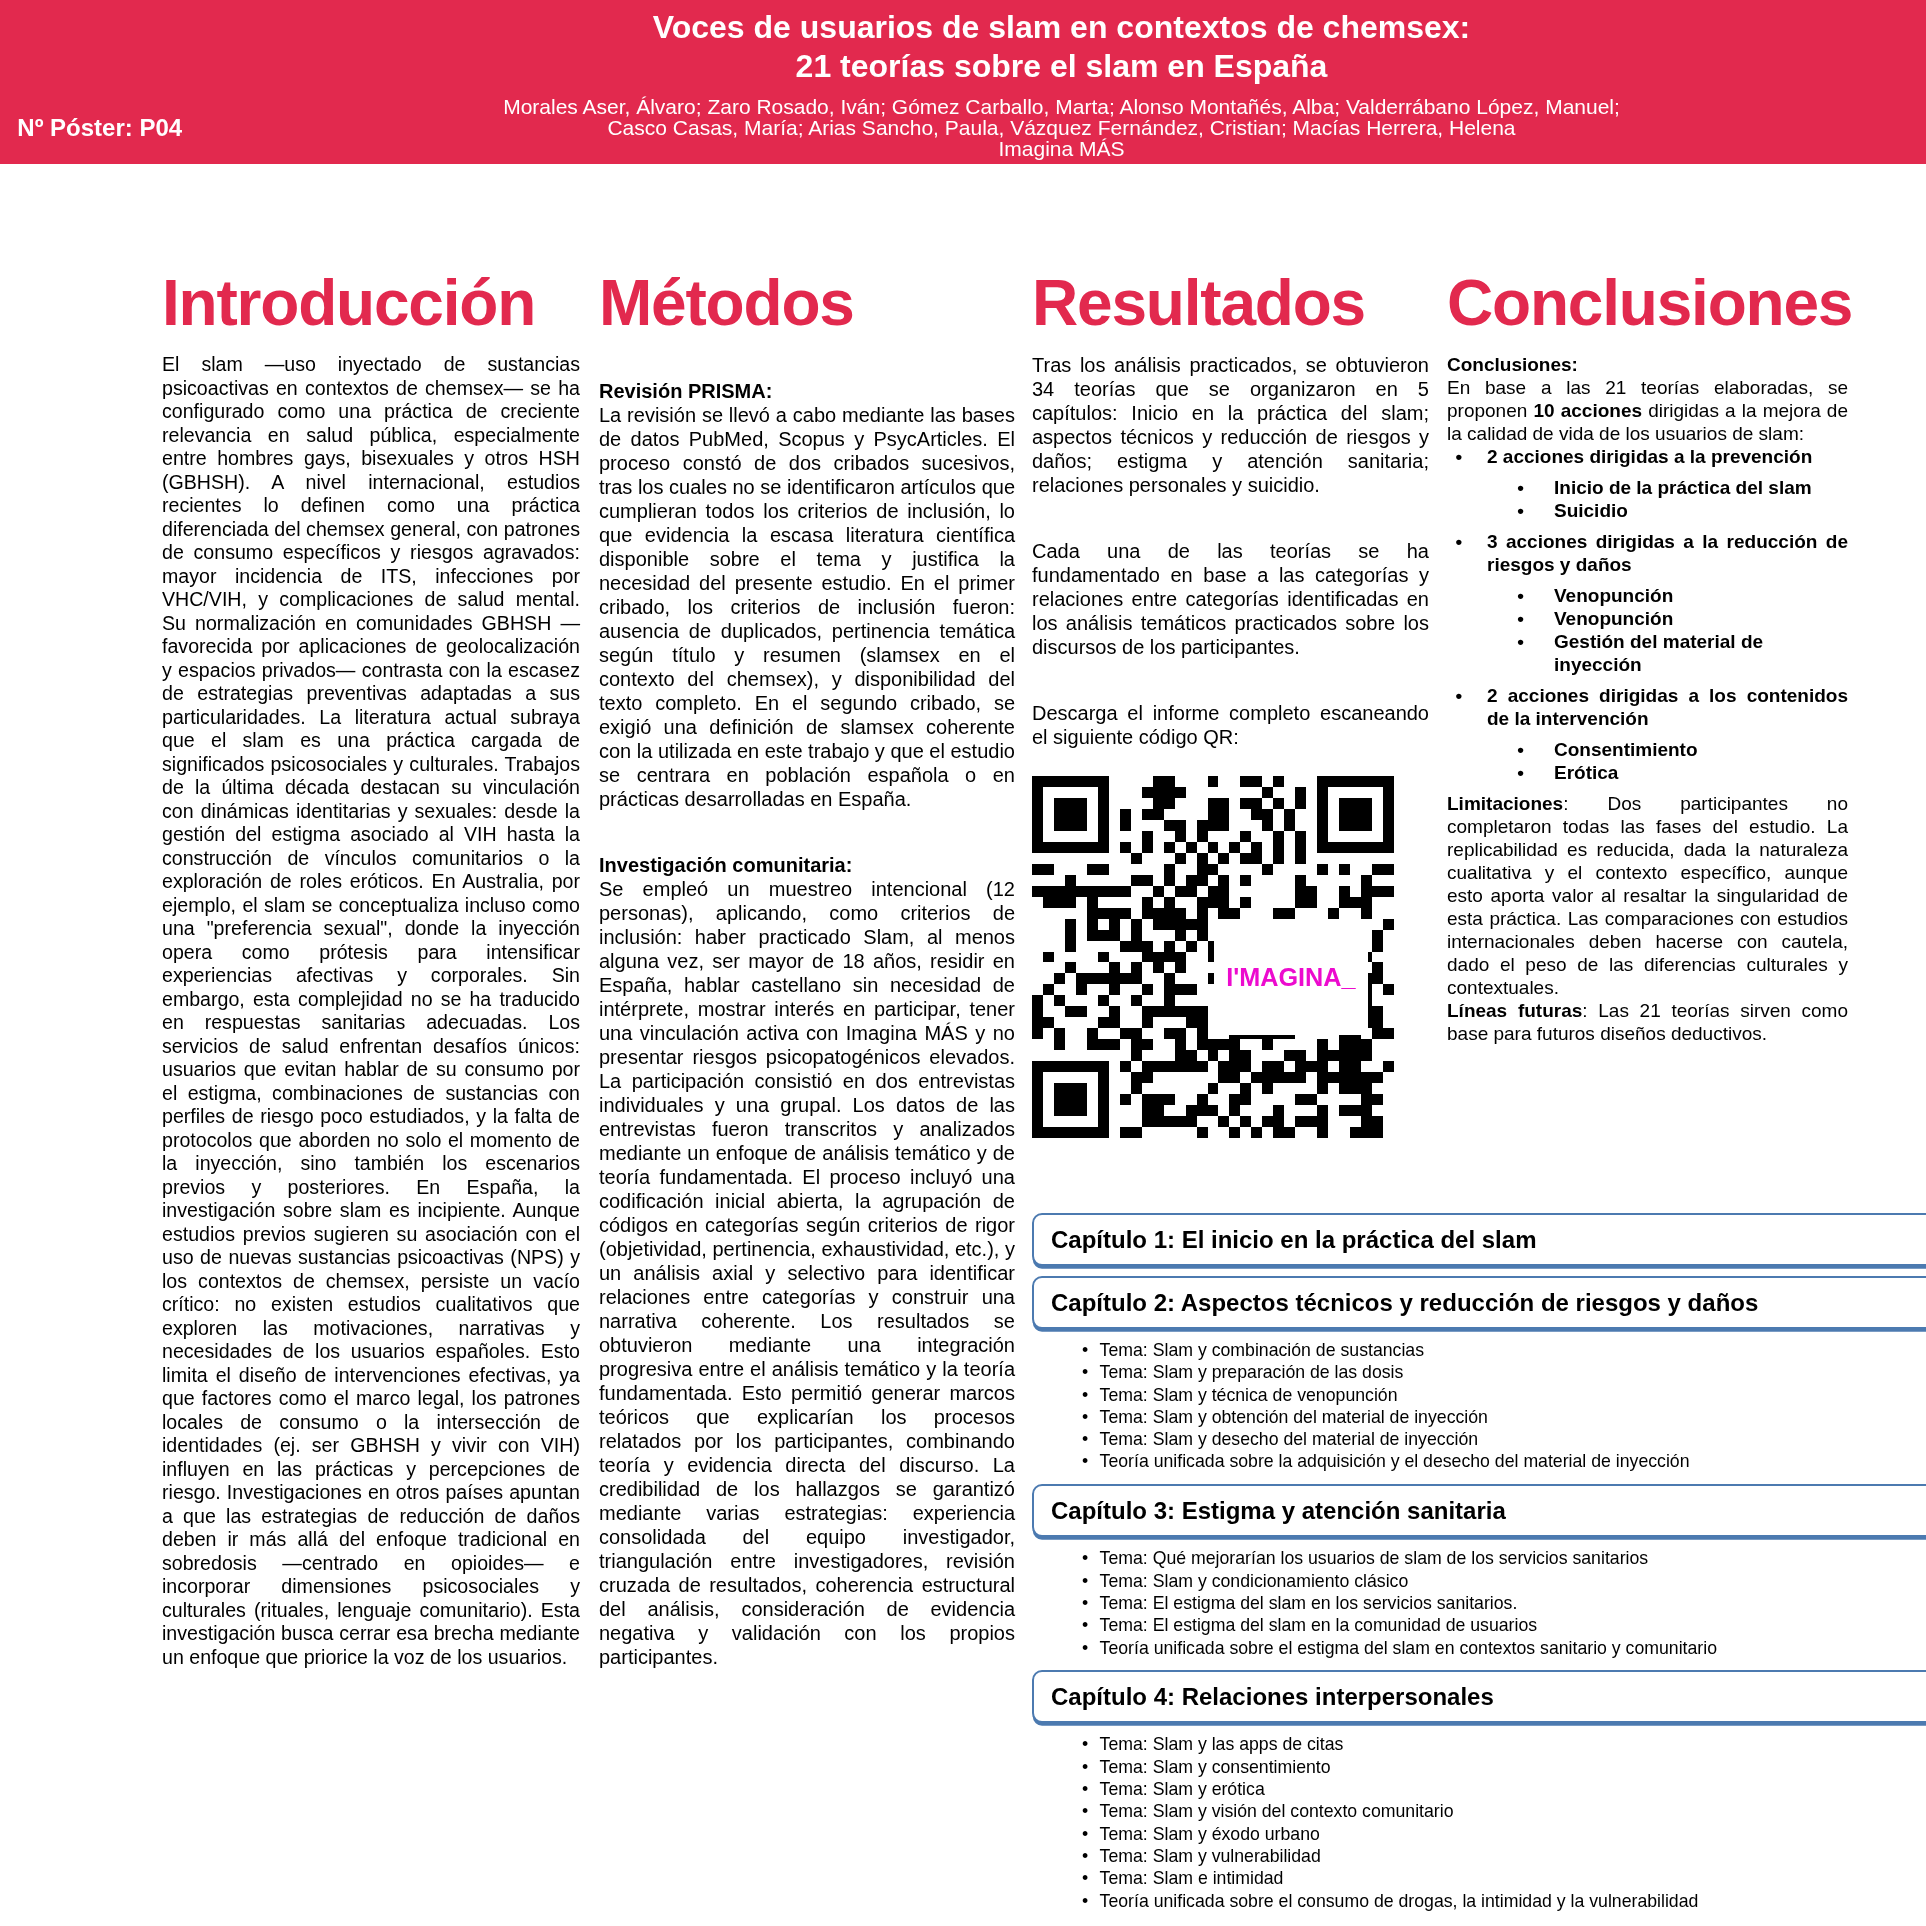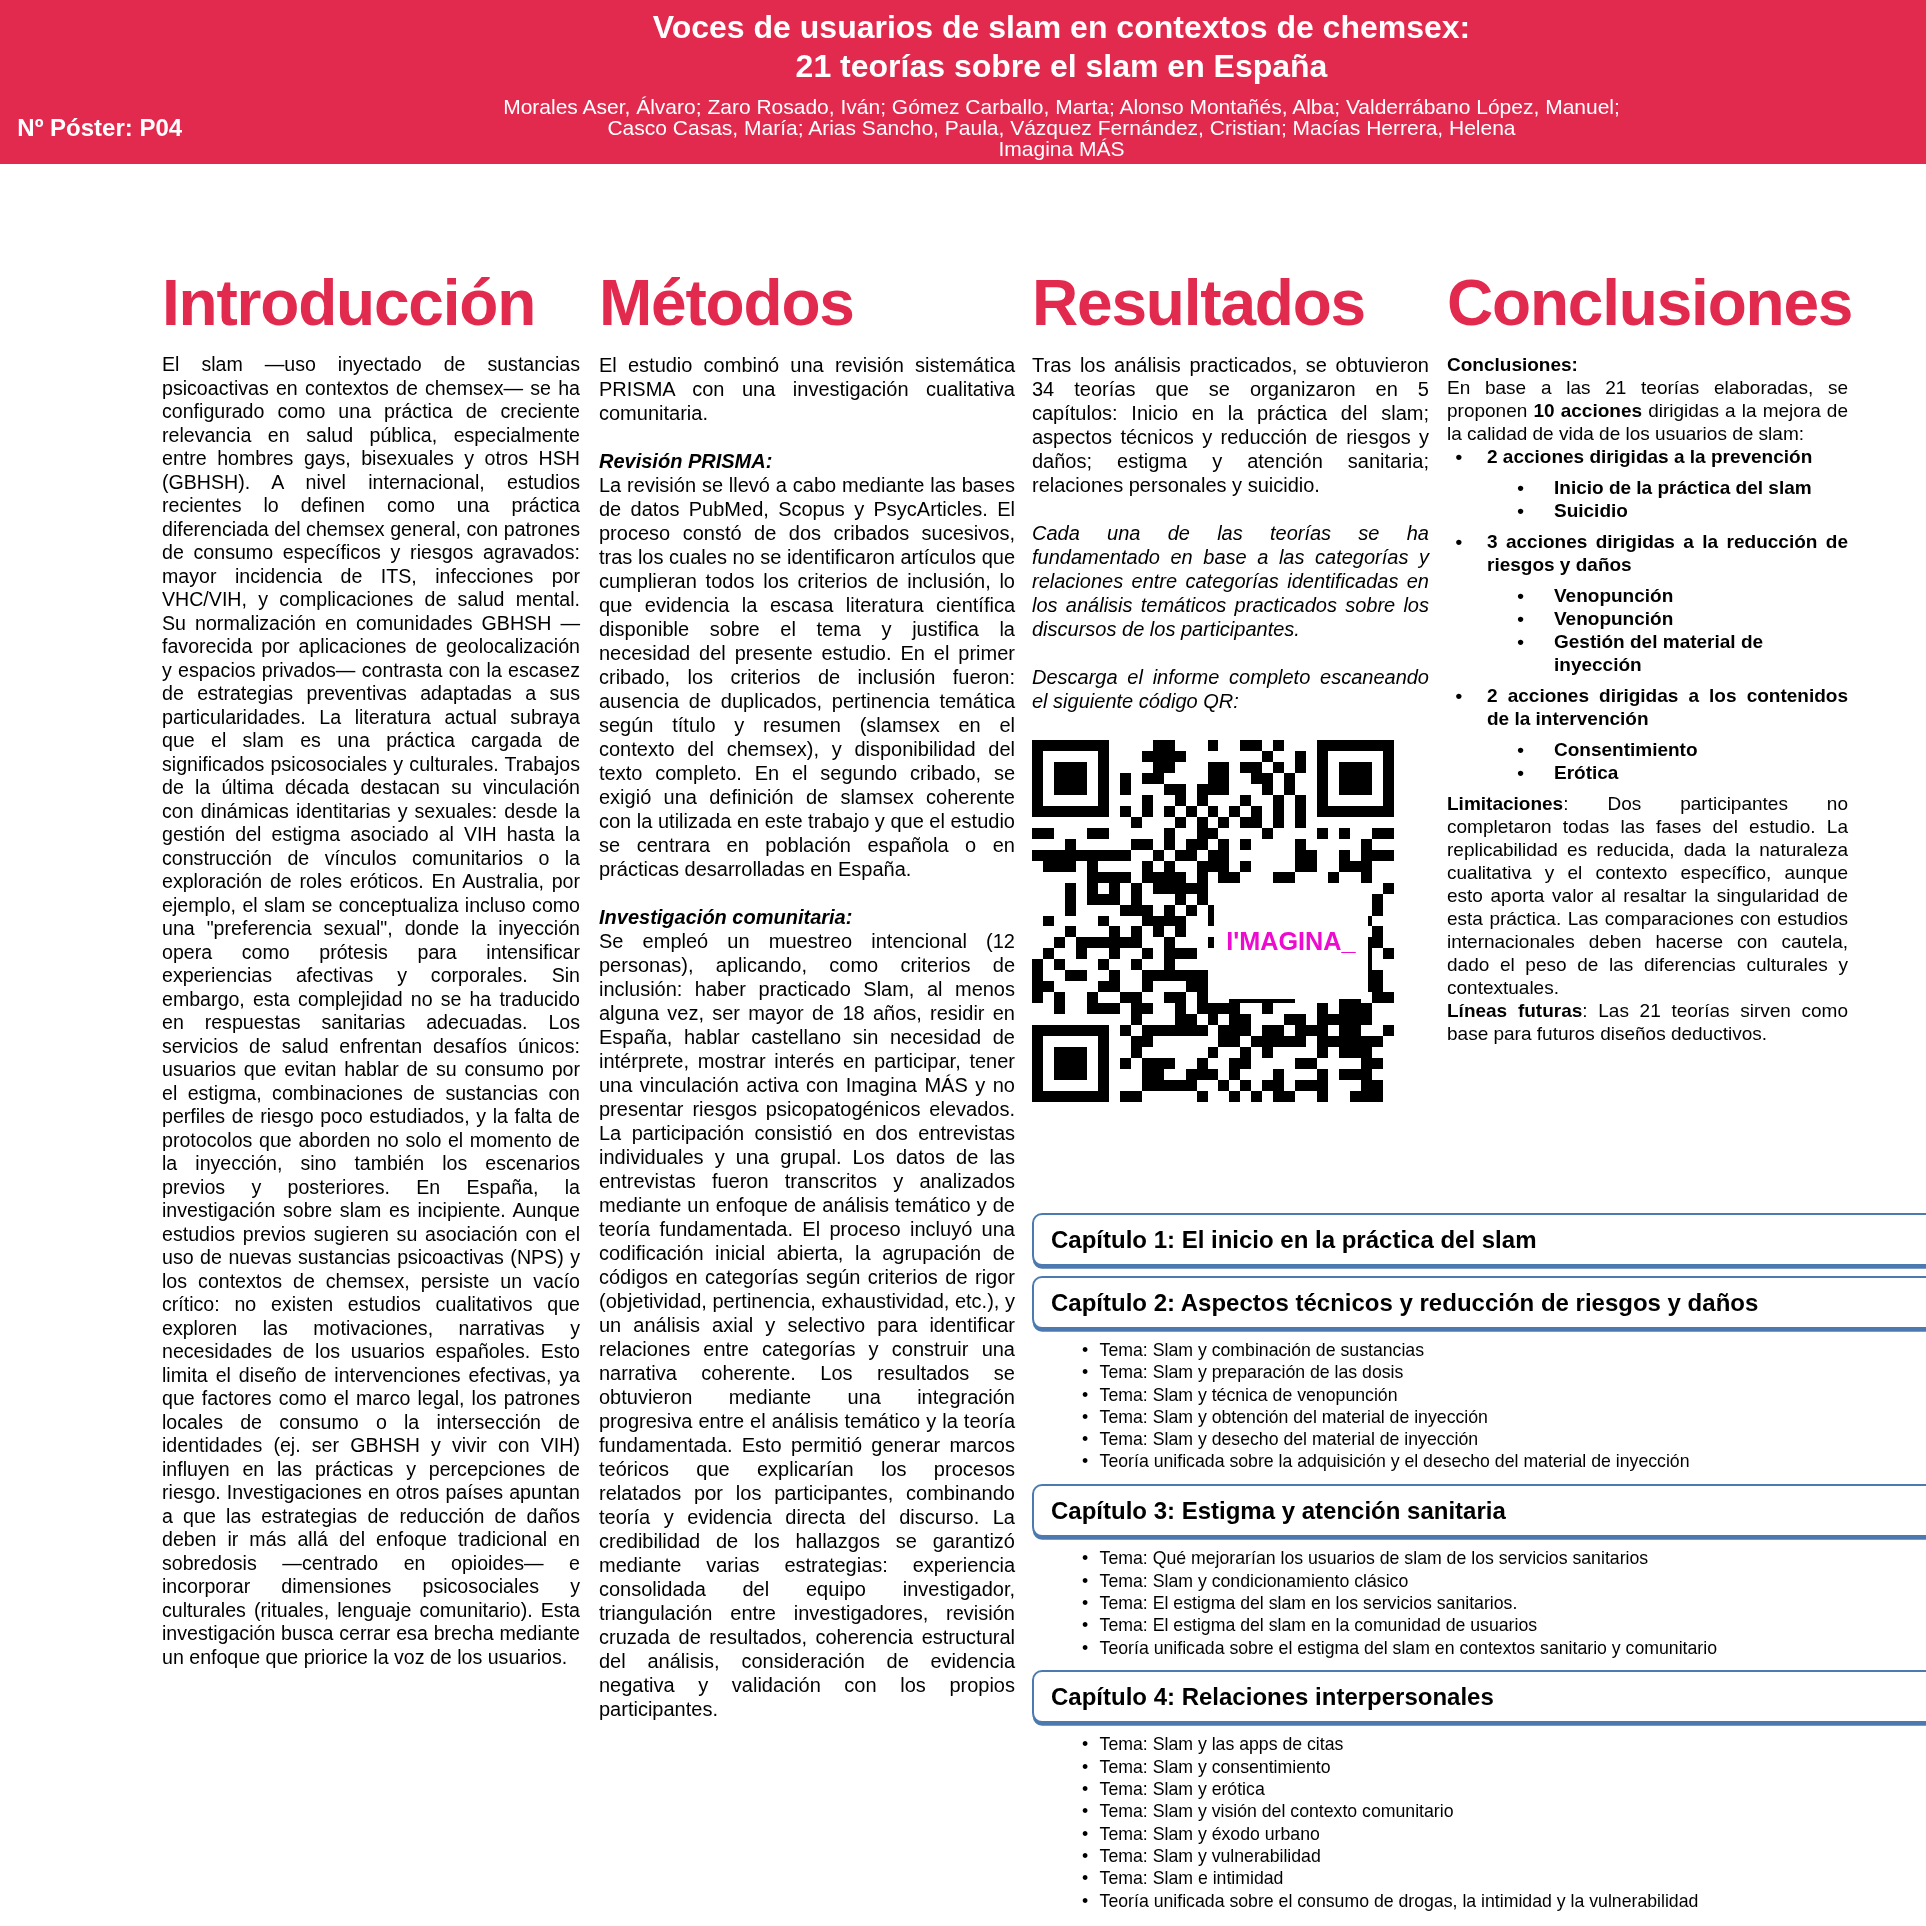--- a/index.html
+++ b/index.html
@@ -15,21 +15,21 @@
   .auth.first{margin-top:10px;}
 
   
   .col{position:absolute;top:270px;}
   .col h2{margin:0 0 16px;font-size:64px;line-height:67px;font-weight:bold;color:var(--accent-red,#E2294E);letter-spacing:-1.2px;}
   .body{margin:0;text-align:justify;}
   .col1{left:162px;width:418px;font-size:19.6px;line-height:23.5px;}
   .col2{left:599px;width:416px;font-size:20px;line-height:24px;}
   .col3{left:1032px;width:397px;font-size:20px;line-height:24px;}
   .col4{left:1447px;width:401px;font-size:19px;line-height:23px;}
-  .gap{margin-top:24px;font-style:italic;}
+  .gap{margin-top:42px;}
   .boldline{font-weight:bold;}
   .qr{margin-top:27px;width:362px;height:362px;}
   .qr svg{width:100%;height:100%;display:block;}
 
   
   .c1{list-style:none;margin:0;padding:0;font-weight:bold;}
   .c1>li{position:relative;padding-left:40px;text-align:justify;}
   .c1>li::before{content:"\2022";position:absolute;left:8.5px;}
   .c2{list-style:none;margin:8px;padding:0;}
   .c2 li{position:relative;padding-left:59px;text-align:left;}
@@ -61,21 +61,20 @@
     </div>
   </header>
 
   <section class="col col1">
     <h2>Introducción</h2>
     <p class="body">El slam —uso inyectado de sustancias psicoactivas en contextos de chemsex— se ha configurado como una práctica de creciente relevancia en salud pública, especialmente entre hombres gays, bisexuales y otros HSH (GBHSH). A nivel internacional, estudios recientes lo definen como una práctica diferenciada del chemsex general, con patrones de consumo específicos y riesgos agravados: mayor incidencia de ITS, infecciones por VHC/VIH, y complicaciones de salud mental. Su normalización en comunidades GBHSH —favorecida por aplicaciones de geolocalización y espacios privados— contrasta con la escasez de estrategias preventivas adaptadas a sus particularidades. La literatura actual subraya que el slam es una práctica cargada de significados psicosociales y culturales. Trabajos de la última década destacan su vinculación con dinámicas identitarias y sexuales: desde la gestión del estigma asociado al VIH hasta la construcción de vínculos comunitarios o la exploración de roles eróticos. En Australia, por ejemplo, el slam se conceptualiza incluso como una "preferencia sexual", donde la inyección opera como prótesis para intensificar experiencias afectivas y corporales. Sin embargo, esta complejidad no se ha traducido en respuestas sanitarias adecuadas. Los servicios de salud enfrentan desafíos únicos: usuarios que evitan hablar de su consumo por el estigma, combinaciones de sustancias con perfiles de riesgo poco estudiados, y la falta de protocolos que aborden no solo el momento de la inyección, sino también los escenarios previos y posteriores. En España, la investigación sobre slam es incipiente. Aunque estudios previos sugieren su asociación con el uso de nuevas sustancias psicoactivas (NPS) y los contextos de chemsex, persiste un vacío crítico: no existen estudios cualitativos que exploren las motivaciones, narrativas y necesidades de los usuarios españoles. Esto limita el diseño de intervenciones efectivas, ya que factores como el marco legal, los patrones locales de consumo o la intersección de identidades (ej. ser GBHSH y vivir con VIH) influyen en las prácticas y percepciones de riesgo. Investigaciones en otros países apuntan a que las estrategias de reducción de daños deben ir más allá del enfoque tradicional en sobredosis —centrado en opioides— e incorporar dimensiones psicosociales y culturales (rituales, lenguaje comunitario). Esta investigación busca cerrar esa brecha mediante un enfoque que priorice la voz de los usuarios.</p>
   </section>
 
   <section class="col col2">
     <h2>Métodos</h2>
-    <p class="body">El estudio combinó una revisión sistemática PRISMA con una investigación cualitativa comunitaria.</p>
     <p class="body boldline gap">Revisión PRISMA:</p>
     <p class="body">La revisión se llevó a cabo mediante las bases de datos PubMed, Scopus y PsycArticles. El proceso constó de dos cribados sucesivos, tras los cuales no se identificaron artículos que cumplieran todos los criterios de inclusión, lo que evidencia la escasa literatura científica disponible sobre el tema y justifica la necesidad del presente estudio. En el primer cribado, los criterios de inclusión fueron: ausencia de duplicados, pertinencia temática según título y resumen (slamsex en el contexto del chemsex), y disponibilidad del texto completo. En el segundo cribado, se exigió una definición de slamsex coherente con la utilizada en este trabajo y que el estudio se centrara en población española o en prácticas desarrolladas en España.</p>
     <p class="body boldline gap">Investigación comunitaria:</p>
     <p class="body">Se empleó un muestreo intencional (12 personas), aplicando, como criterios de inclusión: haber practicado Slam, al menos alguna vez, ser mayor de 18 años, residir en España, hablar castellano sin necesidad de intérprete, mostrar interés en participar, tener una vinculación activa con Imagina MÁS y no presentar riesgos psicopatogénicos elevados. La participación consistió en dos entrevistas individuales y una grupal. Los datos de las entrevistas fueron transcritos y analizados mediante un enfoque de análisis temático y de teoría fundamentada. El proceso incluyó una codificación inicial abierta, la agrupación de códigos en categorías según criterios de rigor (objetividad, pertinencia, exhaustividad, etc.), y un análisis axial y selectivo para identificar relaciones entre categorías y construir una narrativa coherente. Los resultados se obtuvieron mediante una integración progresiva entre el análisis temático y la teoría fundamentada. Esto permitió generar marcos teóricos que explicarían los procesos relatados por los participantes, combinando teoría y evidencia directa del discurso. La credibilidad de los hallazgos se garantizó mediante varias estrategias: experiencia consolidada del equipo investigador, triangulación entre investigadores, revisión cruzada de resultados, coherencia estructural del análisis, consideración de evidencia negativa y validación con los propios participantes.</p>
   </section>
 
   <section class="col col3">
     <h2>Resultados</h2>
     <p class="body">Tras los análisis practicados, se obtuvieron 34 teorías que se organizaron en 5 capítulos: Inicio en la práctica del slam; aspectos técnicos y reducción de riesgos y daños; estigma y atención sanitaria; relaciones personales y suicidio.</p>
     <p class="body gap">Cada una de las teorías se ha fundamentado en base a las categorías y relaciones entre categorías identificadas en los análisis temáticos practicados sobre los discursos de los participantes.</p>

